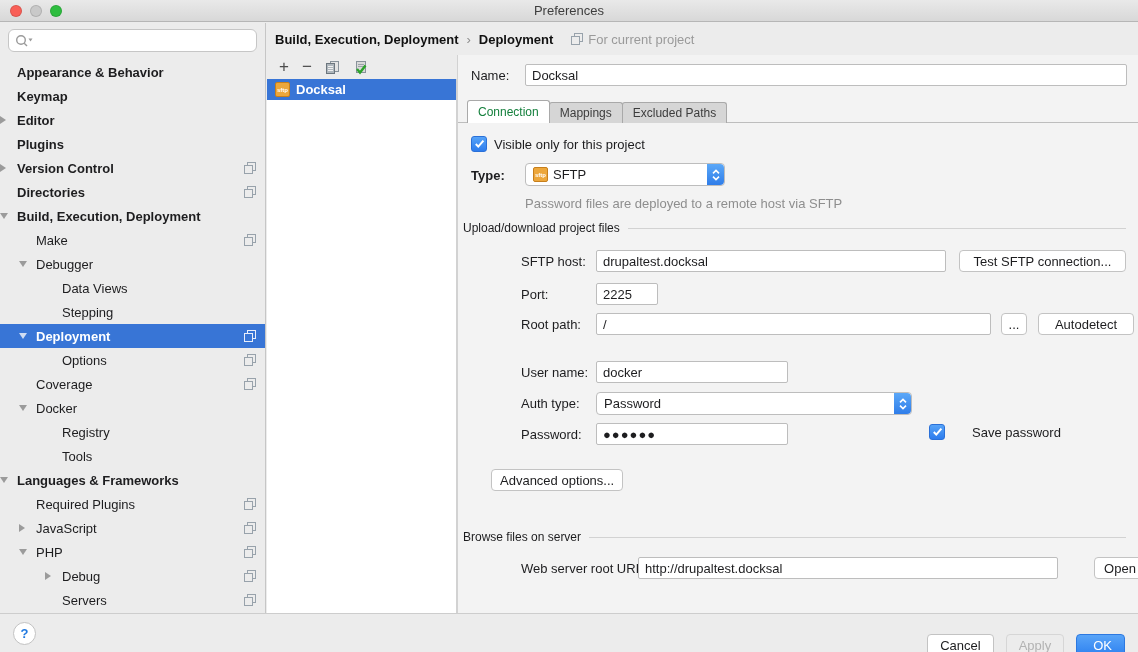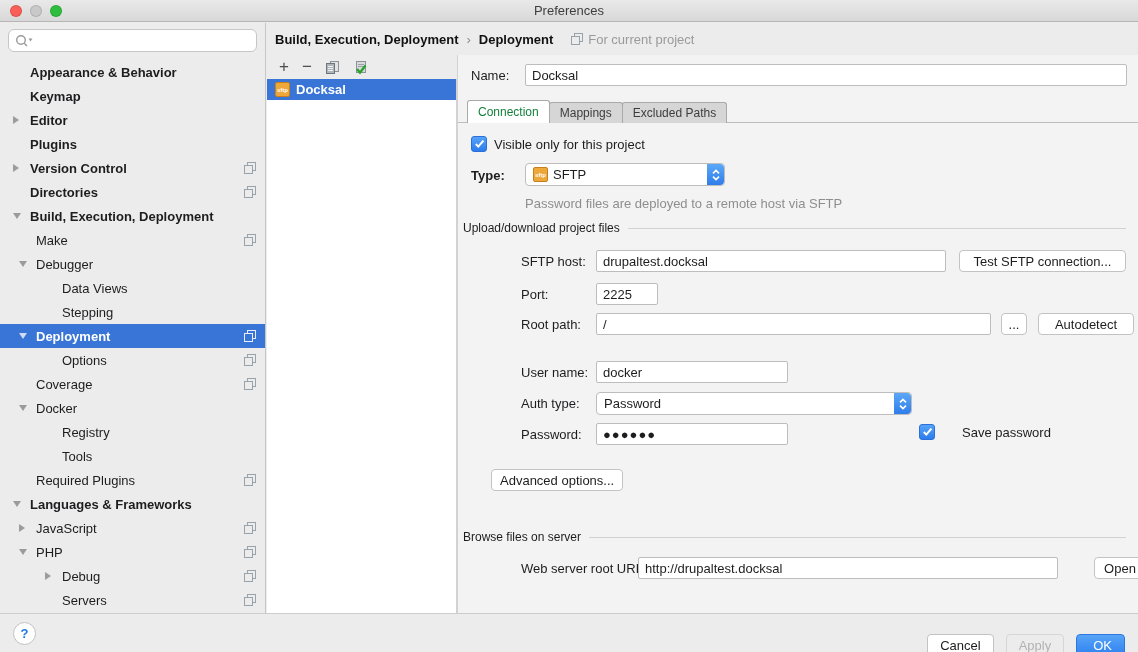--- a/index.html
+++ b/index.html
@@ -12,21 +12,21 @@
     text-align:center; line-height:21px; font-size:13px; color:#3e3e3e; }
   .traffic { position:absolute; left:10px; top:5px; display:flex; gap:8px; }
   .light { width:12px; height:12px; border-radius:50%; border:1px solid rgba(0,0,0,0.12); }
 
   
   .sidebar { position:absolute; top:23px; left:0; width:266px; bottom:39px; background:#ececec; border-right:1px solid #c6c6c6; }
   .search-box { position:absolute; top:6px; left:8px; width:249px; height:23px; background:#fff;
     border:1px solid #c6c6c6; border-radius:6px; display:flex; align-items:center; padding:0 5px; }
   .tree { position:absolute; top:37px; left:0; right:0; bottom:0; overflow:hidden; }
   .tree-row { height:24px; display:flex; align-items:center; padding-right:9px; cursor:default; }
-  .tree-row.lvl0 { padding-left:13px; } .tree-row.lvl1 { padding-left:19px; } .tree-row.lvl2 { padding-left:45px; }
+  .tree-row.lvl0 { } .tree-row.lvl1 { padding-left:19px; } .tree-row.lvl2 { padding-left:45px; }
   .tree-row.bold .tlabel { font-weight:bold; }
   .tree-row.selected { background:#3875d6; color:#fff; }
   .tw { width:17px; display:flex; align-items:center; }
   .tri { display:inline-block; width:0; height:0; }
   .tri.right { border-top:4px solid transparent; border-bottom:4px solid transparent; border-left:6px solid #9b9b9b; }
   .tri.down  { border-left:4px solid transparent; border-right:4px solid transparent; border-top:6px solid #9b9b9b; }
   .selected .tri.down { border-top-color:#cfdcf3; }
   .scope-icon { margin-left:auto; color:#98a2ab; display:flex; align-items:center; }
   .scope-icon svg rect { fill:none; stroke:currentColor; }
   .scope-icon svg .front { fill:#ececec; }
@@ -104,21 +104,21 @@
   [data-name="root-path-label"]       { left:63px;  top:262px; }
   [data-name="root-path-field"]       { left:138px; top:258px; width:395px; }
   [data-name="root-path-browse-button"]{ left:543px; top:258px; width:26px; }
   [data-name="autodetect-button"]     { left:580px; top:258px; width:96px; }
   [data-name="user-name-label"]       { left:63px;  top:310px; }
   [data-name="user-name-field"]       { left:138px; top:306px; width:192px; }
   [data-name="auth-type-label"]       { left:63px;  top:341px; }
   [data-name="auth-type-select"]      { left:138px; top:337px; width:316px; }
   [data-name="password-label"]        { left:63px;  top:372px; }
   [data-name="password-field"]        { left:138px; top:368px; width:192px; letter-spacing:1px; }
-  [data-name="save-password-row"]     { left:461px; top:369px;gap:27px; }
+  [data-name="save-password-row"]     { left:471px; top:369px;gap:27px; }
   [data-name="advanced-options-button"]{ left:33px; top:414px; }
   [data-name="browse-section-title"]  { left:5px;   top:475px; right:12px; }
   [data-name="web-root-label"]        { left:63px;  top:506px; }
   [data-name="web-root-field"]        { left:180px; top:502px; width:420px; }
   [data-name="open-button"]           { left:616px; top:502px; width:52px;margin-left:20px; }
 </style>
 </head>
 <body>
 
 <div class="window" data-name="preferences-window">
@@ -252,35 +252,35 @@
           <span class="tlabel" data-name="sidebar-item-label">Docker</span>
         </div>
         <div class="tree-row lvl2" data-name="sidebar-item-registry">
           <span class="tw"></span>
           <span class="tlabel" data-name="sidebar-item-label">Registry</span>
         </div>
         <div class="tree-row lvl2" data-name="sidebar-item-tools">
           <span class="tw"></span>
           <span class="tlabel" data-name="sidebar-item-label">Tools</span>
         </div>
+        <div class="tree-row lvl0 bold" data-name="sidebar-item-languages-frameworks">
+          <span class="tw" data-name="chevron-down-icon">
+            <span class="tri down"></span>
+          </span>
+          <span class="tlabel" data-name="sidebar-item-label">Languages &amp; Frameworks</span>
+        </div>
         <div class="tree-row lvl1" data-name="sidebar-item-required-plugins">
           <span class="tw"></span>
           <span class="tlabel" data-name="sidebar-item-label">Required Plugins</span>
           <span class="scope-icon" data-name="project-scope-icon">
             <svg width="12" height="12" viewBox="0 0 12 12">
               <rect x="3.5" y="0.5" width="8" height="8"></rect>
               <rect class="front" x="0.5" y="3.5" width="8" height="8"></rect>
             </svg>
           </span>
-        </div>
-        <div class="tree-row lvl0 bold" data-name="sidebar-item-languages-frameworks">
-          <span class="tw" data-name="chevron-down-icon">
-            <span class="tri down"></span>
-          </span>
-          <span class="tlabel" data-name="sidebar-item-label">Languages &amp; Frameworks</span>
         </div>
         <div class="tree-row lvl1" data-name="sidebar-item-javascript">
           <span class="tw" data-name="chevron-right-icon">
             <span class="tri right"></span>
           </span>
           <span class="tlabel" data-name="sidebar-item-label">JavaScript</span>
           <span class="scope-icon" data-name="project-scope-icon">
             <svg width="12" height="12" viewBox="0 0 12 12">
               <rect x="3.5" y="0.5" width="8" height="8"></rect>
               <rect class="front" x="0.5" y="3.5" width="8" height="8"></rect>

